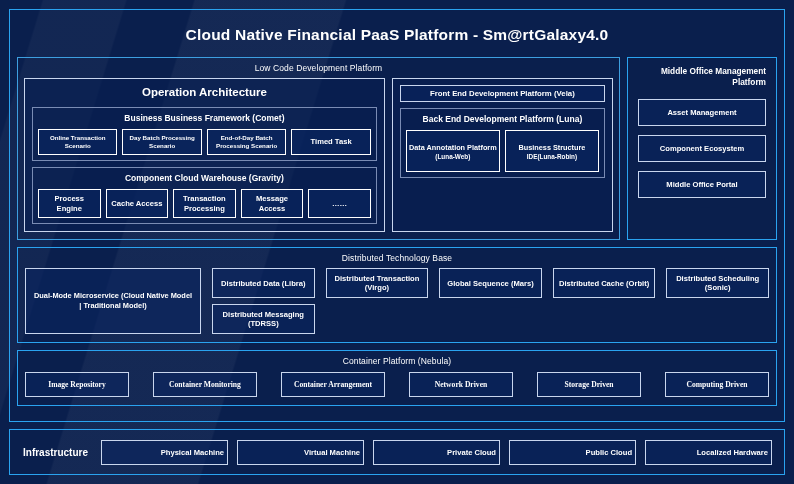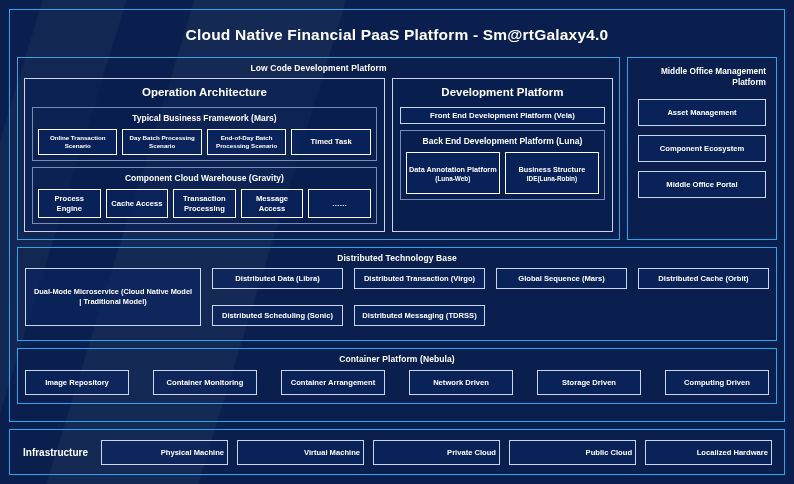--- a/index.html
+++ b/index.html
@@ -43,21 +43,21 @@
     width: 794px;
     height: 484px;
     padding: 9px 9px 9px 9px;
     display: flex;
     flex-direction: column;
     gap: 7px;
   }
 
   .panel-title {
     font-size: 8.5px;
-    font-weight: bold;
+    font-weight: normal;
     text-align: center;
     letter-spacing: 0.1px;
     color: #ffffff;
   }
 
   
   .main-frame {
     flex: 1 1 auto;
     border: 1px solid #2aa3f0;
     display: flex;
@@ -215,21 +215,21 @@
     font-size: 7.6px;
     font-weight: bold;
     color: #ffffff;
     padding: 8px 3px;
   }
 
   
   .dtb {
     margin-top: 7px;
     border: 1px solid #2aa3f0;
-    padding: 5px 7px 14px 7px;
+    padding: 5px 7px 8px 7px;
     display: flex;
     flex-direction: column;
     gap: 5px;
   }
 
   .dtb-body {
     display: flex;
     gap: 11px;
     align-items: stretch;
   }
@@ -245,23 +245,23 @@
     font-size: 7.4px;
     font-weight: bold;
     line-height: 1.45;
     padding: 4px 6px;
     color: #ffffff;
   }
 
   .dtb-grid {
     flex: 1 1 auto;
     display: grid;
-    grid-template-columns: repeat(4, 1fr);
+    grid-template-columns: repeat(5, 1fr);
     grid-template-rows: repeat(2, 1fr);
-    gap: 16px 11px;
+    gap: 6px 11px;
   }
 
   .dtb-chip {
     border: 1px solid #c9d6ee;
     background: rgba(9, 36, 96, 0.55);
     display: flex;
     align-items: center;
     justify-content: center;
     text-align: center;
     font-size: 7.6px;
@@ -276,20 +276,21 @@
     border: 1px solid #2aa3f0;
     padding: 5px 7px 8px 7px;
     display: flex;
     flex-direction: column;
     gap: 6px;
   }
 
   .cp-row {
     display: flex;
     gap: 24px;
+    font-family: Liberation Serif, serif;
   }
 
   .cp-chip {
     flex: 1 1 0;
     border: 1px solid #c9d6ee;
     background: rgba(9, 36, 96, 0.55);
     text-align: center;
     font-size: 7.6px;
     font-weight: bold;
     color: #ffffff;
@@ -340,21 +341,21 @@
 
       <div class="lowcode">
         <div class="panel-title">Low Code Development Platform</div>
 
         <div class="lowcode-cols">
 
           <div class="subpanel op-arch">
             <div class="subpanel-title">Operation Architecture</div>
 
             <div class="group">
-              <div class="group-title">Typical Business Framework (Mars)</div>
+              <div class="group-title">Business Business Framework (Comet)</div>
               <div class="chip-row">
                 <div class="chip sm">Online Transaction Scenario</div>
                 <div class="chip sm">Day Batch Processing Scenario</div>
                 <div class="chip sm">End-of-Day Batch Processing Scenario</div>
                 <div class="chip med">Timed Task</div>
               </div>
             </div>
 
             <div class="group">
               <div class="group-title">Component Cloud Warehouse (Gravity)</div>
@@ -362,21 +363,20 @@
                 <div class="chip med">Process Engine</div>
                 <div class="chip med">Cache Access</div>
                 <div class="chip med">Transaction Processing</div>
                 <div class="chip med">Message Access</div>
                 <div class="chip med">……</div>
               </div>
             </div>
           </div>
 
           <div class="subpanel dev-plat">
-            <div class="subpanel-title">Development Platform</div>
 
             <div class="wide-chip">Front End Development Platform (Vela)</div>
 
             <div class="group">
               <div class="group-title">Back End Development Platform (Luna)</div>
               <div class="chip-row">
                 <div class="dev-chip">
                   <span>Data Annotation Platform</span>
                   <span class="small">(Luna-Web)</span>
                 </div>

